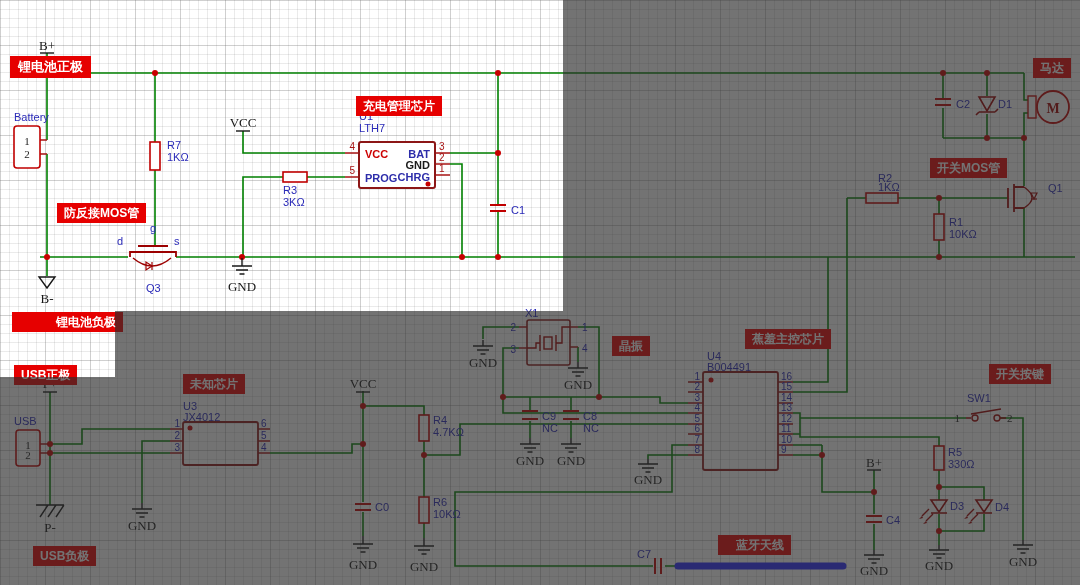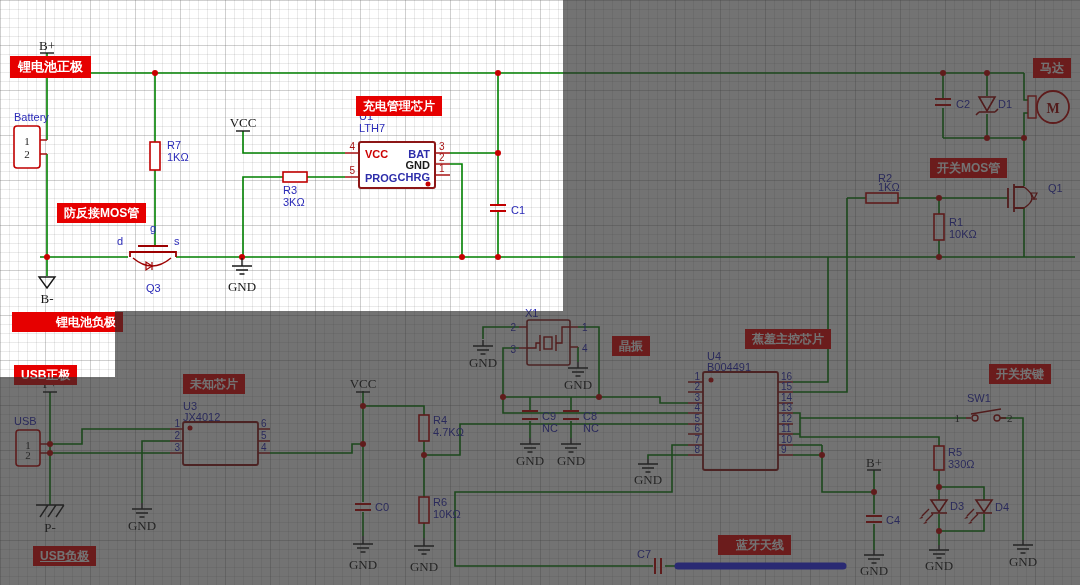--- a/index.html
+++ b/index.html
@@ -401,21 +401,21 @@
     <g>
       <path stroke="#2929ff" stroke-width="7" stroke-linecap="round" d="M678,566 H843"></path>
     </g>
   </svg>
 
   <div class="ann big" style="left:10px;top:8px;">锂电池正极</div>
   <div class="ann" style="left:356px;top:96px;">充电管理芯片</div>
   <div class="ann" style="left:57px;top:203px;">防反接MOS管</div>
   <div class="ann" style="left:12px;top:312px;padding-left:44px;">锂电池负极</div>
   <div class="ann" style="left:14px;top:348px;margin-top:17px;">USB正极</div>
-  <div class="ann" style="left:33px;top:546px;text-decoration:underline;">USB负极</div>
+  <div class="ann" style="left:33px;top:546px;">USB负极</div>
   <div class="ann" style="left:183px;top:374px;">未知芯片</div>
   <div class="ann" style="left:612px;top:328px;margin-top:8px;">晶振</div>
   <div class="ann" style="left:697px;top:329px;margin-left:48px;">蕉羞主控芯片</div>
   <div class="ann" style="left:718px;top:535px;padding-left:18px;">蓝牙天线</div>
   <div class="ann" style="left:1033px;top:58px;">马达</div>
   <div class="ann" style="left:930px;top:158px;">开关MOS管</div>
   <div class="ann" style="left:950px;top:364px;margin-left:39px;">开关按键</div>
 
 
   <div id="dim-overlay"></div>

